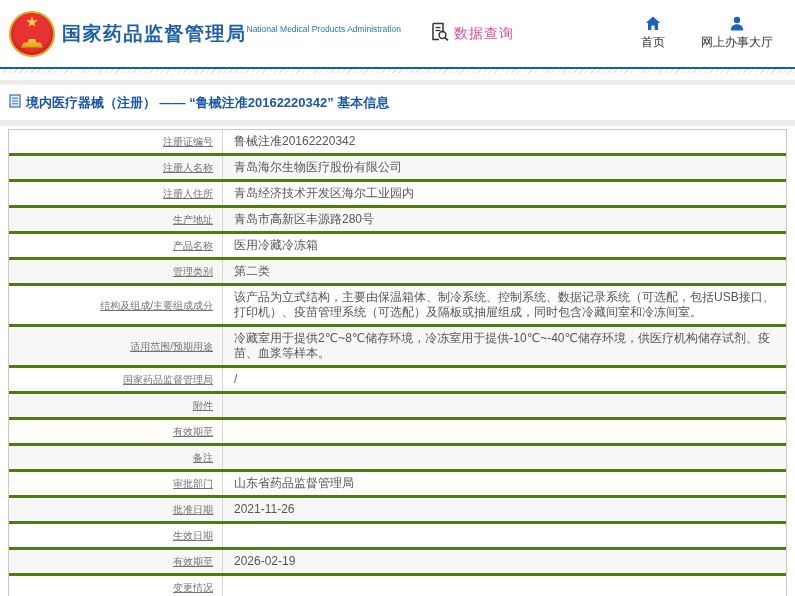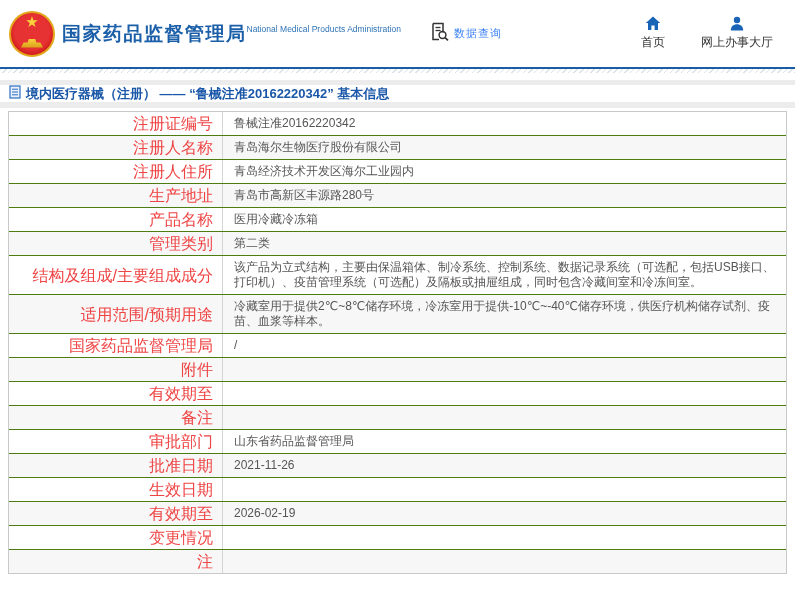--- a/index.html
+++ b/index.html
@@ -31,46 +31,46 @@
   .emblem .gate {
     position:absolute; bottom:7px; left:50%; transform:translateX(-50%);
     width:22px; height:9px; background:linear-gradient(#f7d03c,#d99e15);
     clip-path: polygon(0 100%, 12% 45%, 30% 45%, 36% 0, 64% 0, 70% 45%, 88% 45%, 100% 100%);
   }
   .brand-text { display:flex; }
   .brand-title { color:#1b5fa8; font-size:19px; font-weight:bold; letter-spacing:1.5px; white-space:nowrap; }
   .brand-subtitle { color:#2f74b5; font-size:8.5px; margin-top:3px; white-space:nowrap; }
 
   .section { display:flex; align-items:center; gap:4px; margin-left:28px; cursor:pointer; }
-  .section-label { font-size:11px; color:#3b82f6; letter-spacing:1px; }
+  .section-label { font-size:14px; color:#ec4899; letter-spacing:1px; }
 
   .nav { margin-left:auto; display:flex; gap:36px; padding-right:12px; }
   .nav-item { display:flex; flex-direction:column; align-items:center; gap:3px;
               font-size:12px; color:#333; text-decoration:none; cursor:pointer; }
   .nav-item svg { display:block; }
 
   
   .hatch { height:4px; background:repeating-linear-gradient(135deg,#dbe2ea 0 1px,#ffffff 1px 4px); }
   .gap-white { height:7px; background:#fff; }
   .graybar { height:5px; background:#ececec; }
   .graybar2 { height:6px; background:#ececec; }
 
   
-  .title-band { height:17px; background:#fff; display:flex; align-items:center; gap:5px; padding:0 9px; }
+  .title-band { height:35px; background:#fff; display:flex; align-items:center; gap:5px; padding:0 9px; }
   .title-text { color:#1a57a8; font-size:13px; font-weight:600; }
 
   
   .table-wrap { margin:3px 8px 0 8px; border:1px solid #c9c9c9; background:#fff; }
   .trow { display:flex; align-items:stretch; background:#fff; }
   .trow:nth-child(even) { background:#f7f7f7; }
-  .trow + .trow { border-top:1px solid #4d7c0f; }
+  .trow + .trow { border-top:3px solid #4d7c0f; }
   .tlabel {
     width:214px; flex:0 0 214px; border-right:1px solid #d4d4d4;
-    text-align:right; padding:4px 9px; font-size:16px; line-height:15px; color:#ef4444;
-    display:flex; justify-content:flex-end; align-items:center; gap:3px;
+    text-align:right; padding:4px 9px; font-size:10px; line-height:15px; color:#737373;
+    display:flex; justify-content:flex-end; align-items:center; gap:3px;text-decoration:underline;
   }
   .tvalue { flex:1; padding:4px 11px; font-size:12px; line-height:15px; color:#555;
             display:flex; align-items:center; flex-wrap:wrap; word-break:break-word; }
 </style>
 </head>
 <body>
 
 <div class="header">
   <div class="brand">
     <div class="emblem">

